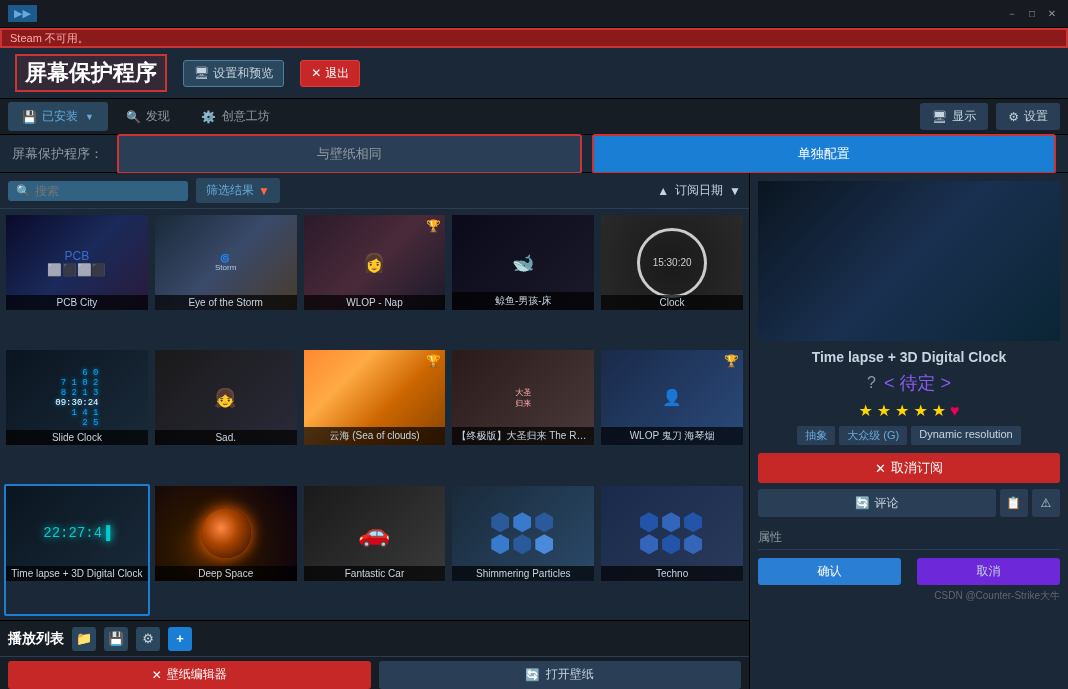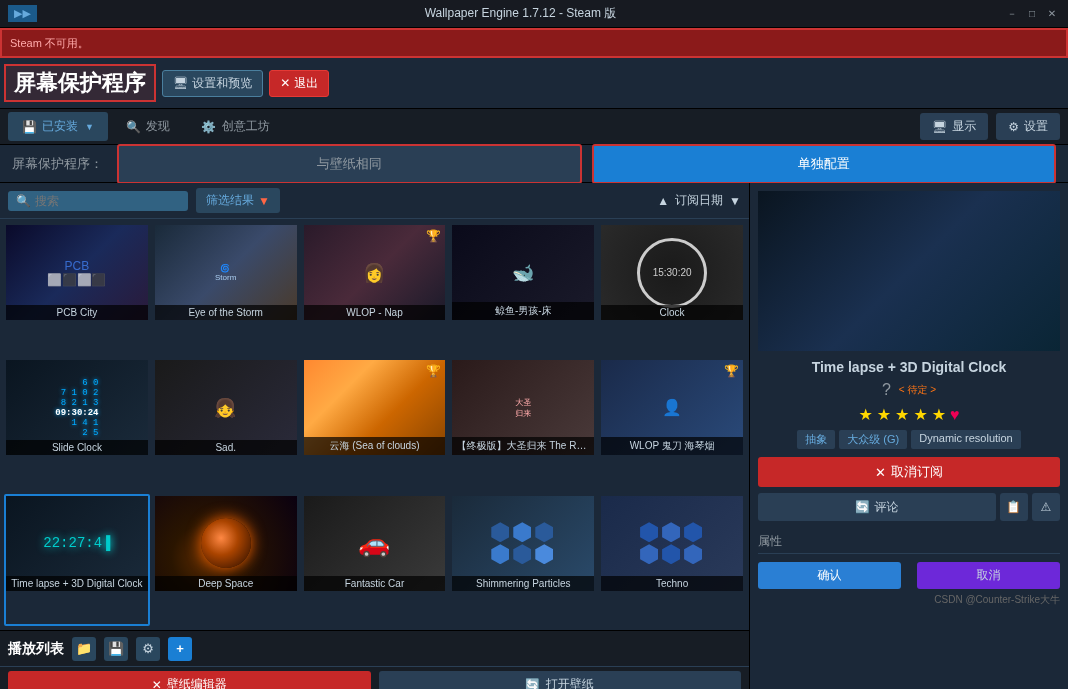--- a/index.html
+++ b/index.html
@@ -53,36 +53,36 @@
     .titlebar-fast-forward {
       background: #1b5a8a;
       padding: 2px 6px;
       font-size: 11px;
       color: #66aadd;
     }
 
     
     .steam-warning {
       background: #8b1a1a;
-      height: 30px;
+      height: 20px;
       display: flex;
       align-items: center;
       padding: 0 8px;
       font-size: 11px;
       color: #ffaaaa;
       border: 2px solid #cc3333;
     }
 
     
     .header-section {
       background: #1b2838;
-      padding: 6px 4px;
-      display: flex;
-      align-items: center;
-      gap: 6px;
+      padding: 6px 15px;
+      display: flex;
+      align-items: center;
+      gap: 16px;
       border-bottom: 1px solid #000;
     }
     .screensaver-title {
       font-size: 22px;
       font-weight: bold;
       color: #fff;
       border: 2px solid #cc3333;
       padding: 2px 8px;
       background: rgba(200,50,50,0.15);
     }
@@ -406,22 +406,22 @@
       align-items: center;
       justify-content: center;
       gap: 8px;
       margin-bottom: 6px;
     }
     .status-icon {
       color: #8f98a0;
       font-size: 16px;
     }
     .status-pending {
-      color: #f97316;
-      font-size: 10px;
+      color: #8b5cf6;
+      font-size: 18px;
     }
     .stars-row {
       display: flex;
       align-items: center;
       justify-content: center;
       gap: 4px;
       margin-bottom: 6px;
     }
     .star { color: #ffd700; font-size: 16px; }
     .heart { color: #e05; font-size: 16px; cursor: pointer; }
@@ -587,21 +587,20 @@
 
     .selected-border { border: 2px solid #1a7fd4 !important; }
   </style>
 </head>
 <body>
 
 <div class="titlebar">
   <div class="titlebar-left">
     <span class="titlebar-fast-forward">▶▶</span>
   </div>
-  <span class="titlebar-title">Wallpaper Engine 1.7.12 - Steam 版</span>
   <div class="titlebar-controls">
     <div class="titlebar-btn">－</div>
     <div class="titlebar-btn">□</div>
     <div class="titlebar-btn close">✕</div>
   </div>
 </div>
 
 <div class="steam-warning">
   <span>Steam 不可用。</span>
 </div>
@@ -722,21 +721,21 @@
       <div class="wallpaper-label">Clock</div>
     </div>
   </div>
         <div class="wallpaper-item">
     <div class="wallpaper-thumb" style="background:linear-gradient(135deg, #0a1520, #1a2a3a)">
       <div style="display:flex;align-items:center;justify-content:center;height:100%">
         <div class="slide-clock-nums">
                 <div>6 0</div>
                 <div>7 1 0 2</div>
                 <div>8 2 1 3</div>
-                <div style="color:#fff;font-weight:bold">09:30:24</div>
+                <div style="color:#fff;font-weight:normal">09:30:24</div>
                 <div>1 4 1</div>
                 <div>2 5</div>
               </div>
       </div>
 
       <div class="wallpaper-label">Slide Clock</div>
     </div>
   </div>
         <div class="wallpaper-item">
     <div class="wallpaper-thumb" style="background:linear-gradient(135deg, #1a1a1a, #2a2a3a)">

